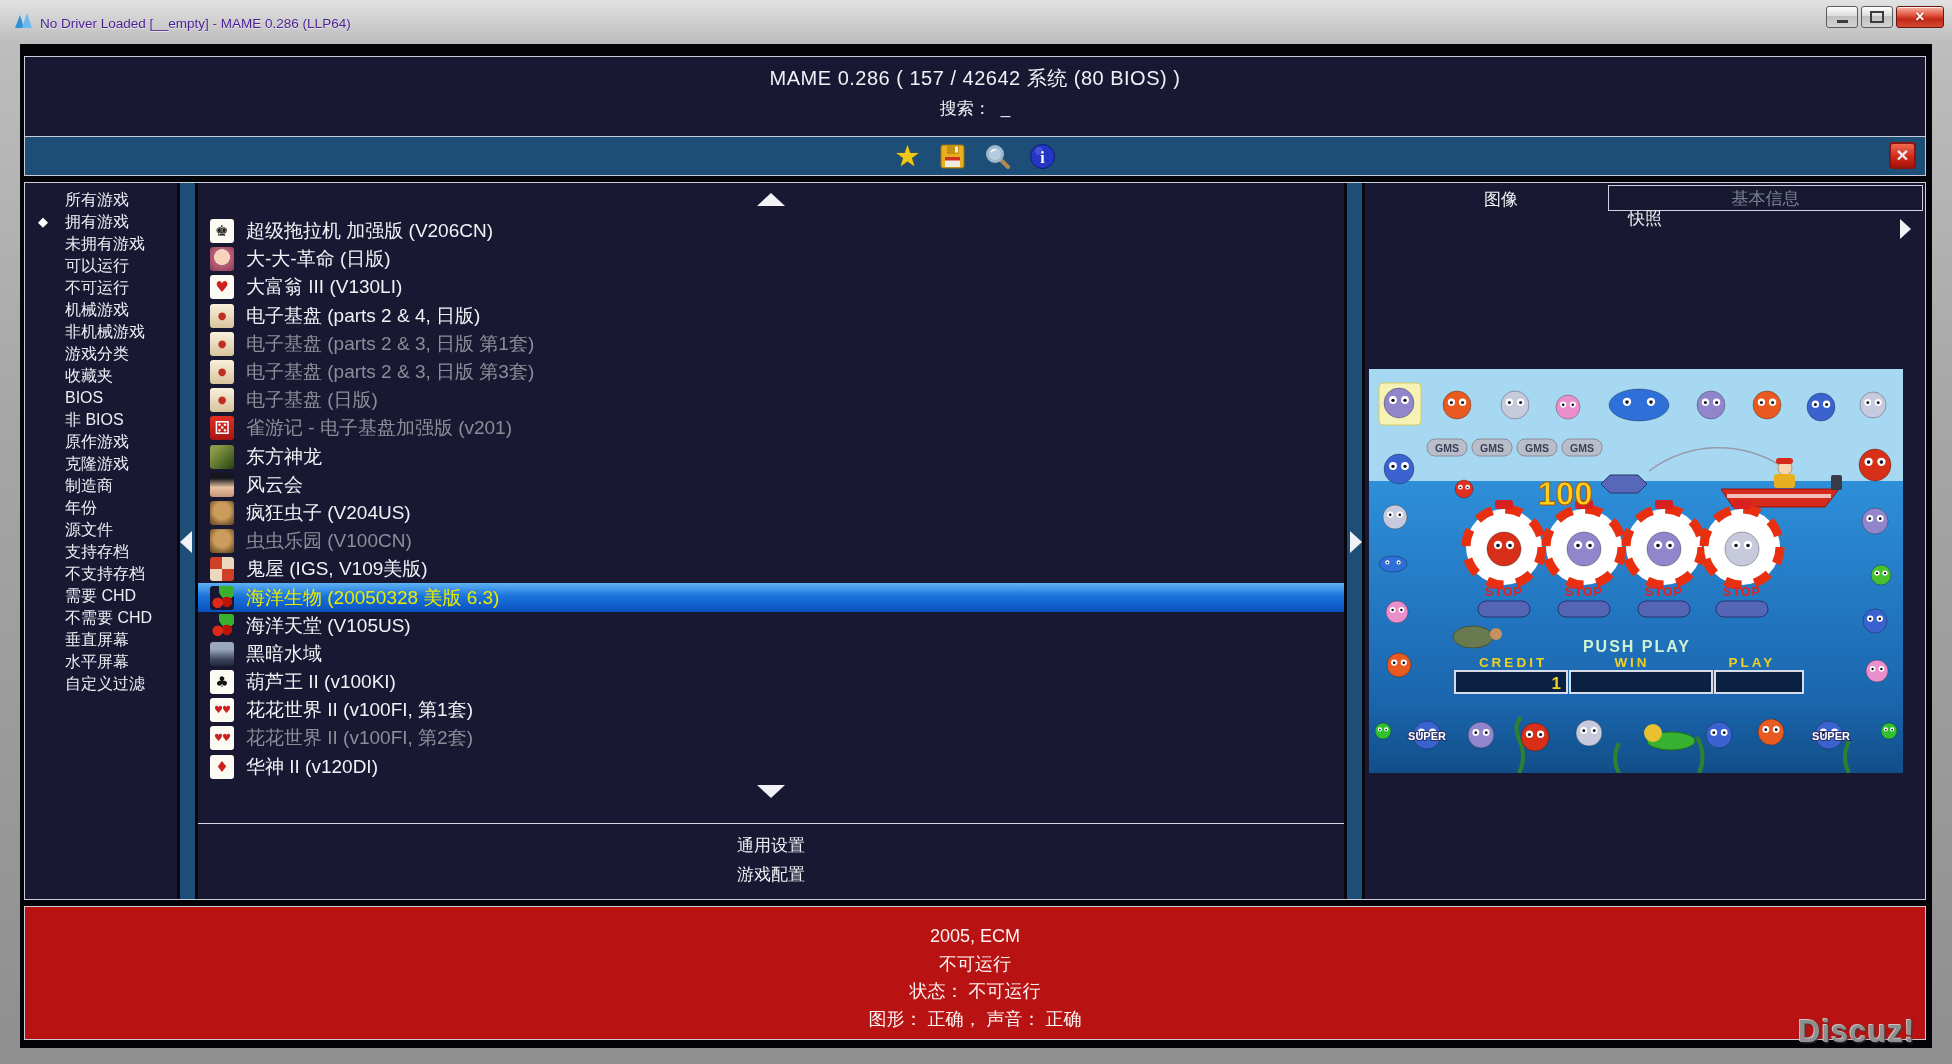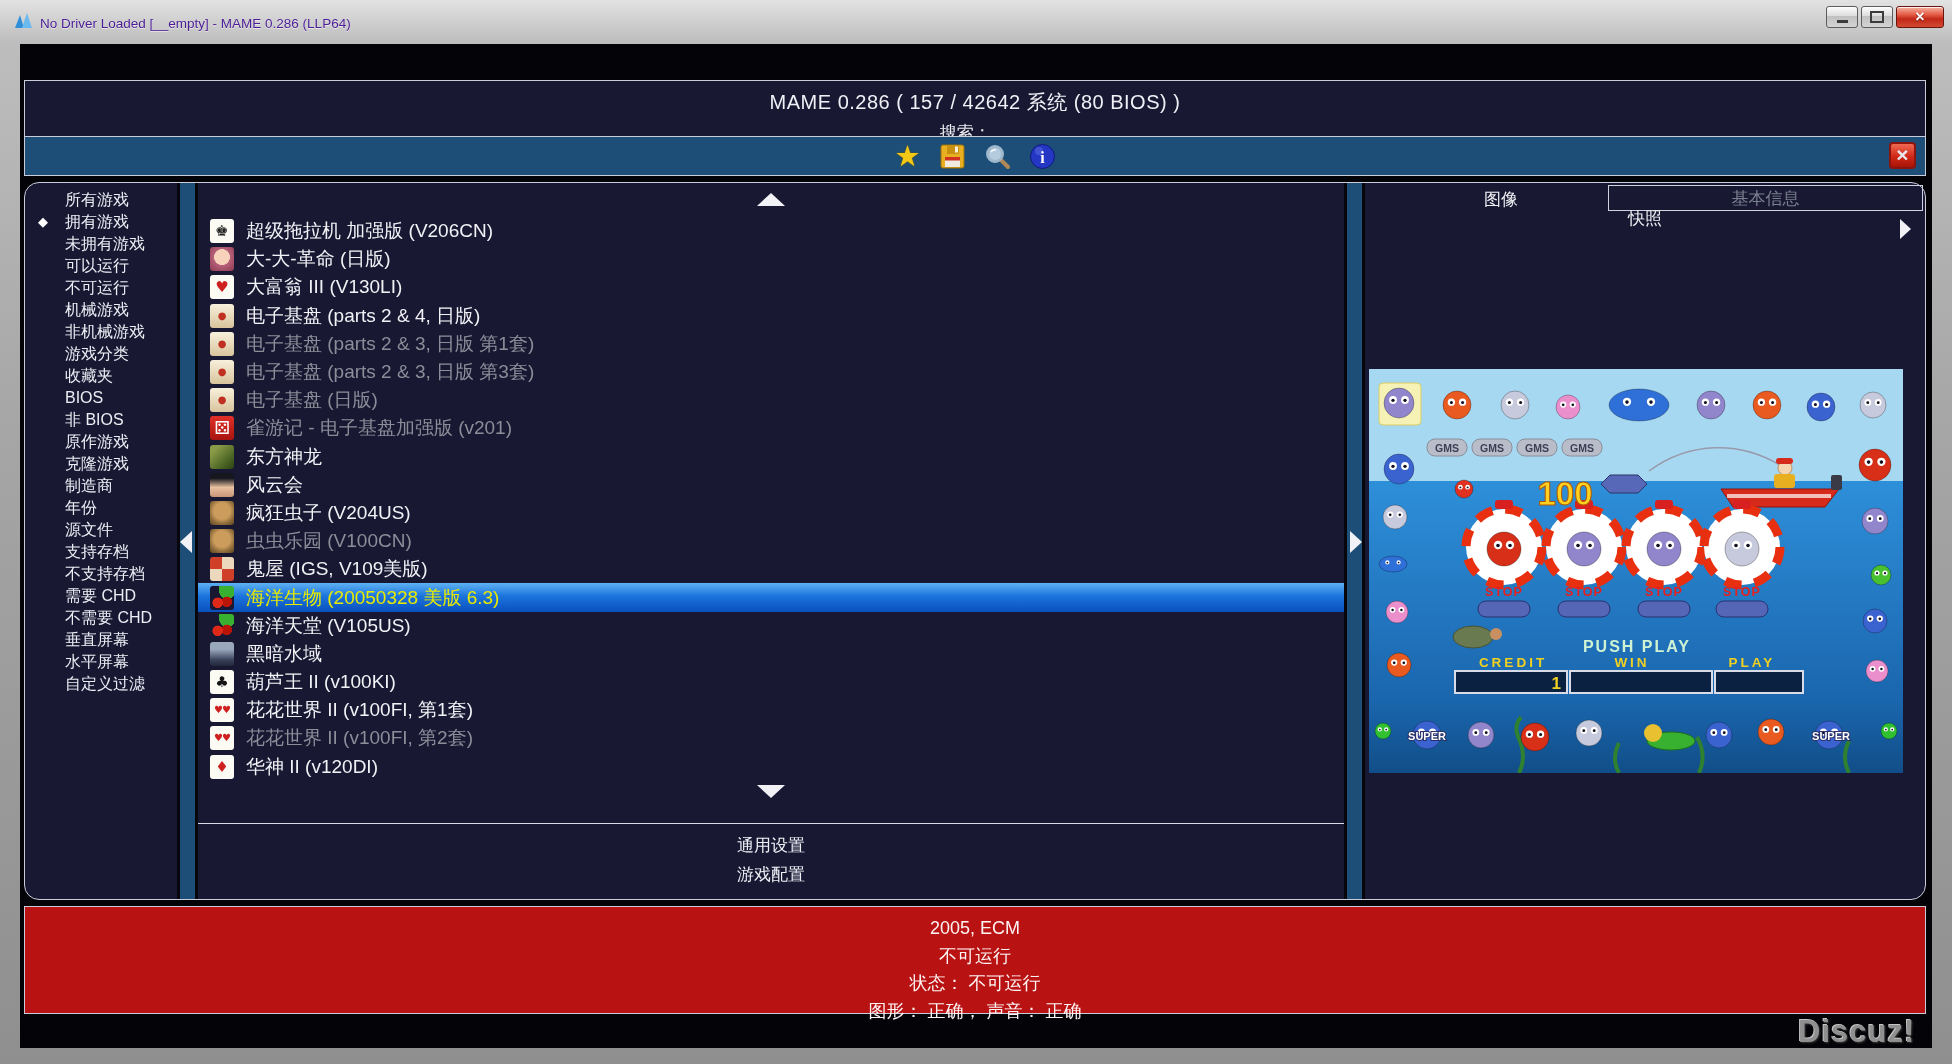--- a/index.html
+++ b/index.html
@@ -18,33 +18,33 @@
     box-shadow:inset 0 1px 0 rgba(255,255,255,.8);display:flex;align-items:center;justify-content:center;cursor:default;}
   .wbtn.close{width:46px;border-color:#6e1410;
     background:linear-gradient(#f6b4a4,#e25842 40%,#c22818 60%,#d24а30);
     background:linear-gradient(#f6b4a4,#e25842 40%,#c22818 60%,#d24a30);}
   .glyph-min{width:11px;height:3px;background:#3c3c3c;margin-top:9px;}
   .glyph-max{width:10px;height:8px;border:2px solid #3c3c3c;background:transparent;}
   .glyph-close{color:#fff;font-weight:bold;font-size:16px;line-height:16px;text-shadow:0 1px 1px #6e1008;}
   
   #app{position:absolute;left:20px;top:44px;width:1912px;height:1004px;background:#040408;}
   .band{position:absolute;left:4px;width:1902px;background:#181833;border:1px solid #c9cdda;box-sizing:border-box;}
-  #header-band{top:12px;height:91px;color:#f0f0f6;text-align:center;margin-top:24px;}
+  #header-band{top:12px;height:91px;color:#f0f0f6;text-align:center;}
   #header-band .main-title{margin-top:8px;font-size:20px;letter-spacing:.5px;}
   #header-band .search-line{margin-top:5px;font-size:17px;}
   #header-band .caret{display:inline-block;margin-left:10px;}
   #toolbar-band{top:92px;height:40px;background:#1d4e78;display:flex;align-items:center;justify-content:center;gap:17px;}
   .tbi{width:28px;height:28px;display:flex;align-items:center;justify-content:center;cursor:default;}
   .star-glyph{font-size:29px;color:#f2c817;text-shadow:0 0 2px #7e5e00;line-height:28px;font-family:"DejaVu Sans",sans-serif;}
   #toolbar-close{position:absolute;right:16px;top:98px;width:27px;height:27px;border-radius:4px;
     border:2px solid #8c1410;background:linear-gradient(#ef6a52,#d02818 55%,#a81408);
     display:flex;align-items:center;justify-content:center;box-sizing:border-box;}
   #toolbar-close span{color:#e8e8ee;font-size:21px;font-weight:bold;line-height:20px;margin-top:-2px;}
   
-  #main-band{top:138px;height:718px;display:flex;border-radius:15px;}
+  #main-band{top:138px;height:718px;display:flex;}
   #sidebar{width:152px;flex:none;padding-top:6px;position:relative;color:#eceef4;}
   .side-item{position:relative;height:22px;line-height:22px;font-size:16px;padding-left:40px;white-space:nowrap;}
   .side-item .marker{position:absolute;left:13px;top:0;font-size:13px;color:#fff;font-family:"DejaVu Sans",sans-serif;}
   .vstrip{width:21px;flex:none;background:#06060c;position:relative;}
   .vstrip .strip-bar{position:absolute;left:3px;right:3px;top:0;bottom:0;background:#1d4e78;}
   .tri{width:0;height:0;position:absolute;}
   .tri-left{border-top:11px solid transparent;border-bottom:11px solid transparent;border-right:12px solid #f2f2f6;left:3px;top:348px;}
   .tri-right{border-top:11px solid transparent;border-bottom:11px solid transparent;border-left:12px solid #f2f2f6;left:6px;top:348px;}
   #list-panel{width:1146px;flex:none;position:relative;}
   .tri-up{border-left:14px solid transparent;border-right:14px solid transparent;border-bottom:13px solid #f2f2f6;left:50%;margin-left:-14px;top:10px;}
@@ -79,21 +79,21 @@
   
   #right-panel{flex:1;position:relative;}
   #tab-images{position:absolute;left:0;top:4px;width:272px;text-align:center;font-size:17px;color:#f0f0f4;height:26px;line-height:26px;}
   #tab-info{position:absolute;left:243px;right:2px;top:2px;height:26px;line-height:26px;text-align:center;
      font-size:17px;color:#79808f;border:1px solid #cfd3e0;box-sizing:border-box;}
   #snap-subtitle{position:absolute;left:0;right:0;top:24px;text-align:center;font-size:17px;color:#f0f0f4;}
   #snap-next{border-top:10px solid transparent;border-bottom:10px solid transparent;border-left:11px solid #f2f2f6;right:14px;top:36px;}
   #snapshot{position:absolute;left:4px;top:186px;width:534px;height:512px;}
   #snapshot svg{display:block;}
   
-  #status-band{top:862px;height:108px;background:#b81212;text-align:center;color:#fdf3f3;padding-top:8px;}
+  #status-band{top:862px;height:134px;background:#b81212;text-align:center;color:#fdf3f3;padding-top:16px;}
   .status-line{height:27.5px;line-height:27.5px;font-size:18px;}
   
   #watermark{position:absolute;left:1798px;top:1014px;font-size:31px;font-weight:bold;color:#8f8f8f;
      letter-spacing:1px;text-shadow:-1px -1px 0 #c4c4c4,1px 1px 2px #3a3a3a;text-align:center;}
 </style>
 </head>
 <body>
 
 <div id="titlebar">
   <span class="app-icon">

